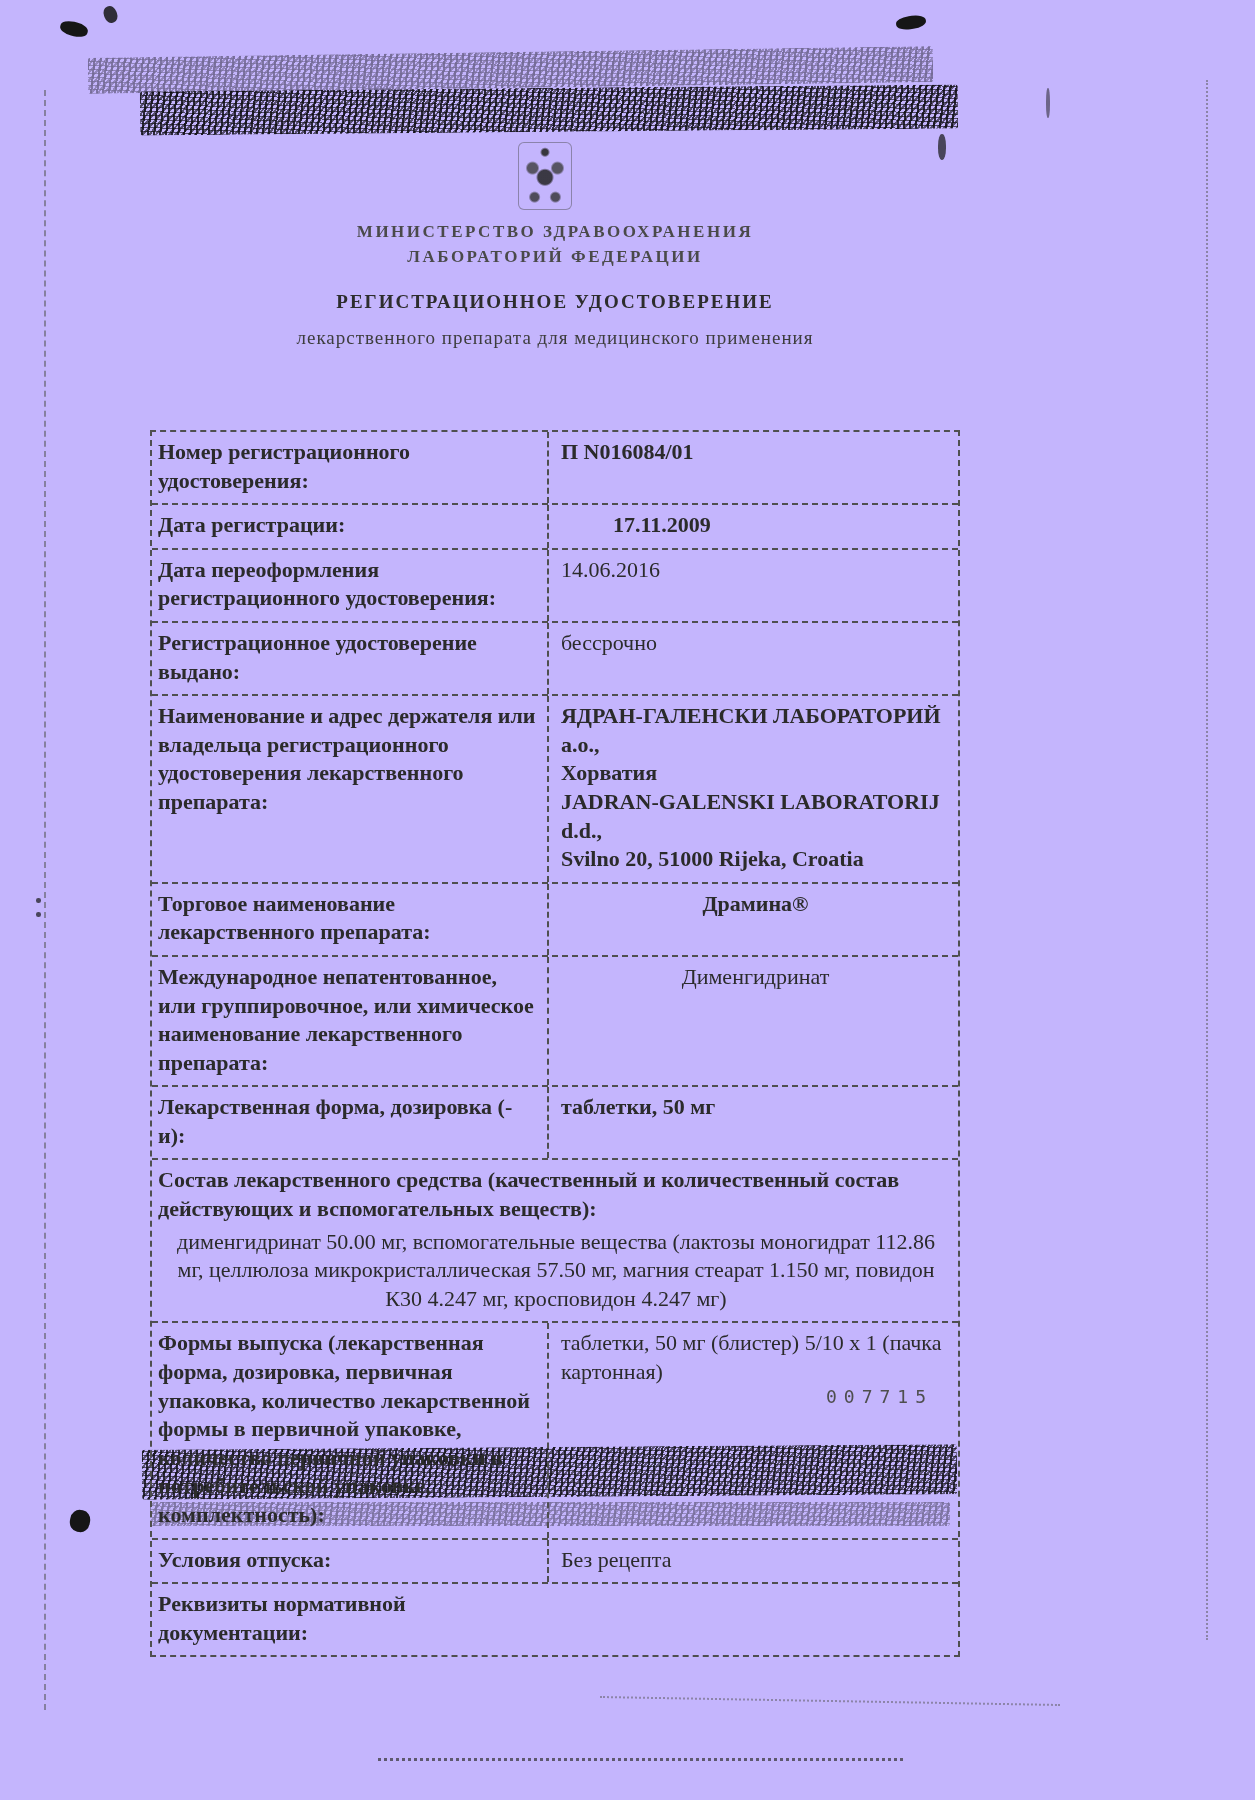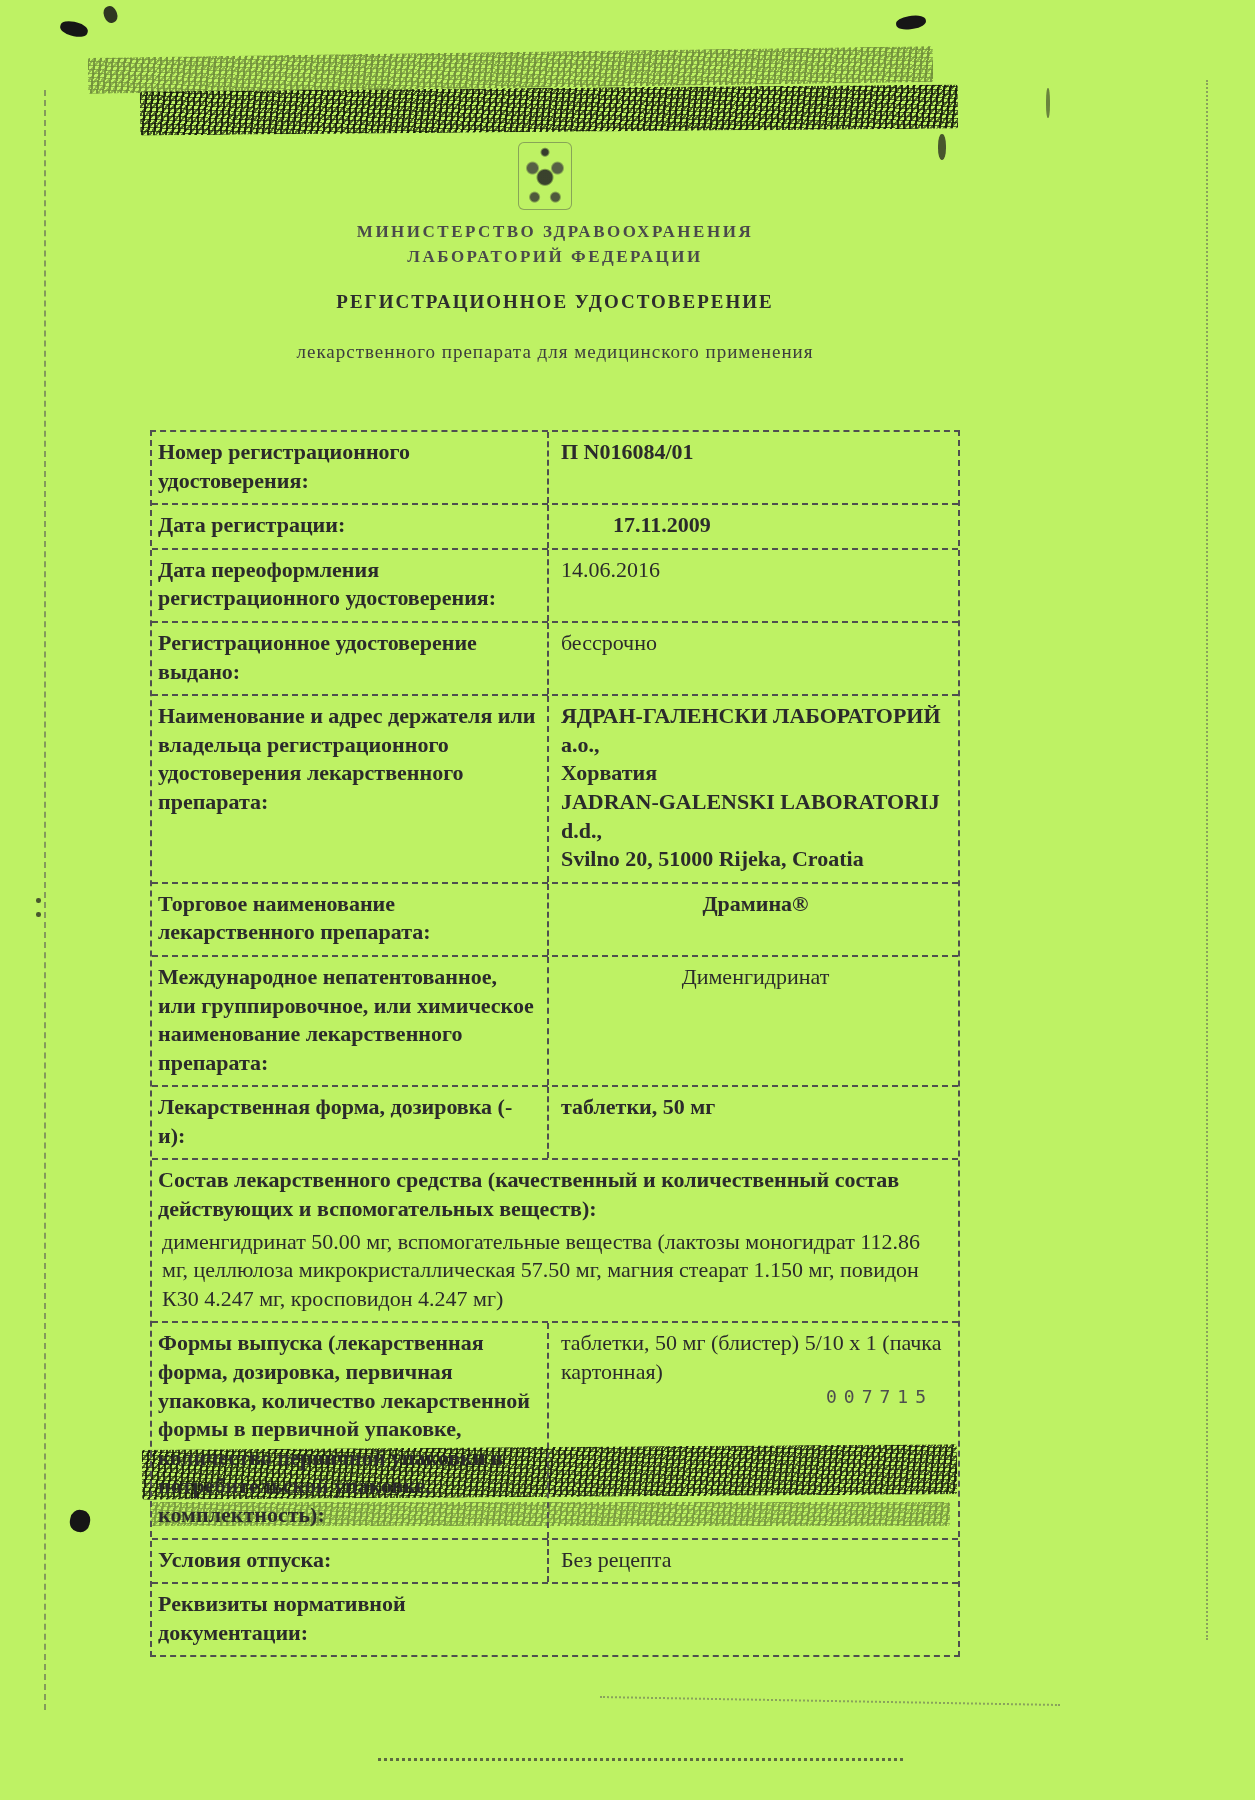--- a/index.html
+++ b/index.html
@@ -1,18 +1,18 @@
 <!DOCTYPE html>
 <html><head>
 <meta charset="utf-8">
 <style>
   html,body{margin:0;padding:0;background:#d9d9d9;}
   .sheet{
     position:relative;width:1255px;height:1800px;margin:0 auto;
-    background:#bef264;overflow:hidden;
+    background:#c4b5fd;overflow:hidden;
     font-family:"Liberation Serif","DejaVu Serif",serif;
     color:#2b2b2b;
   }
   
   .noise{
     position:absolute;
     background:
       repeating-linear-gradient(97deg, rgba(0,0,0,.85) 0 2px, transparent 2px 6px),
       repeating-linear-gradient(3deg, rgba(0,0,0,.65) 0 1px, transparent 1px 4px),
       repeating-linear-gradient(-49deg, rgba(0,0,0,.6) 0 2px, transparent 2px 5px);
@@ -47,38 +47,38 @@
       radial-gradient(circle at 30% 82%, rgba(50,50,50,.8) 0 4px, transparent 6px),
       radial-gradient(circle at 70% 82%, rgba(50,50,50,.8) 0 4px, transparent 6px);
     border:1px solid rgba(70,70,70,.45);
     border-radius:6px;
     filter:blur(.4px);
   }
   
   .head-block{position:absolute;left:150px;top:220px;width:810px;text-align:center;}
   .ministry{font-size:17px;font-weight:bold;letter-spacing:2.5px;color:#4a4a4a;line-height:1.45;filter:blur(.25px);}
   .doc-title{margin-top:22px;font-size:19px;font-weight:bold;letter-spacing:2px;color:#2d2d2d;filter:blur(.2px);}
-  .doc-subtitle{margin-top:28px;font-size:19px;letter-spacing:1px;color:#3d3d3d;filter:blur(.25px);}
+  .doc-subtitle{margin-top:14px;font-size:19px;letter-spacing:1px;color:#3d3d3d;filter:blur(.25px);}
   
   .cert-table{
     position:absolute;left:150px;top:430px;width:806px;
     border:2px dashed #4f4f4f;
     filter:blur(.15px);
   }
   .trow{display:flex;}
   .trow + .trow{border-top:2px dashed #4f4f4f;}
   .cell{font-size:22px;line-height:1.3;}
   .lab{width:49%;padding:6px 8px 8px 6px;font-weight:bold;box-sizing:border-box;}
   .val{flex:1;padding:6px 8px 8px 12px;border-left:2px dashed #4f4f4f;white-space:pre-line;box-sizing:border-box;}
   .val.b{font-weight:bold;}
   .val.c{text-align:center;}
   .val.ind{padding-left:64px;}
   .trow.full{display:block;}
   .trow.full .lab{width:100%;padding-bottom:2px;}
-  .trow.full .val{border-left:none;padding-top:2px;padding-left:10px;}
+  .trow.full .val{border-left:none;padding-top:2px;padding-left:10px;text-align:center;}
   
   .stamp{
     position:absolute;left:826px;top:1386px;
     font-family:"DejaVu Sans Mono","Liberation Mono",monospace;
     font-size:18px;letter-spacing:7px;color:#4e4e4e;filter:blur(.2px);
   }
 </style>
 </head>
 <body>
 

